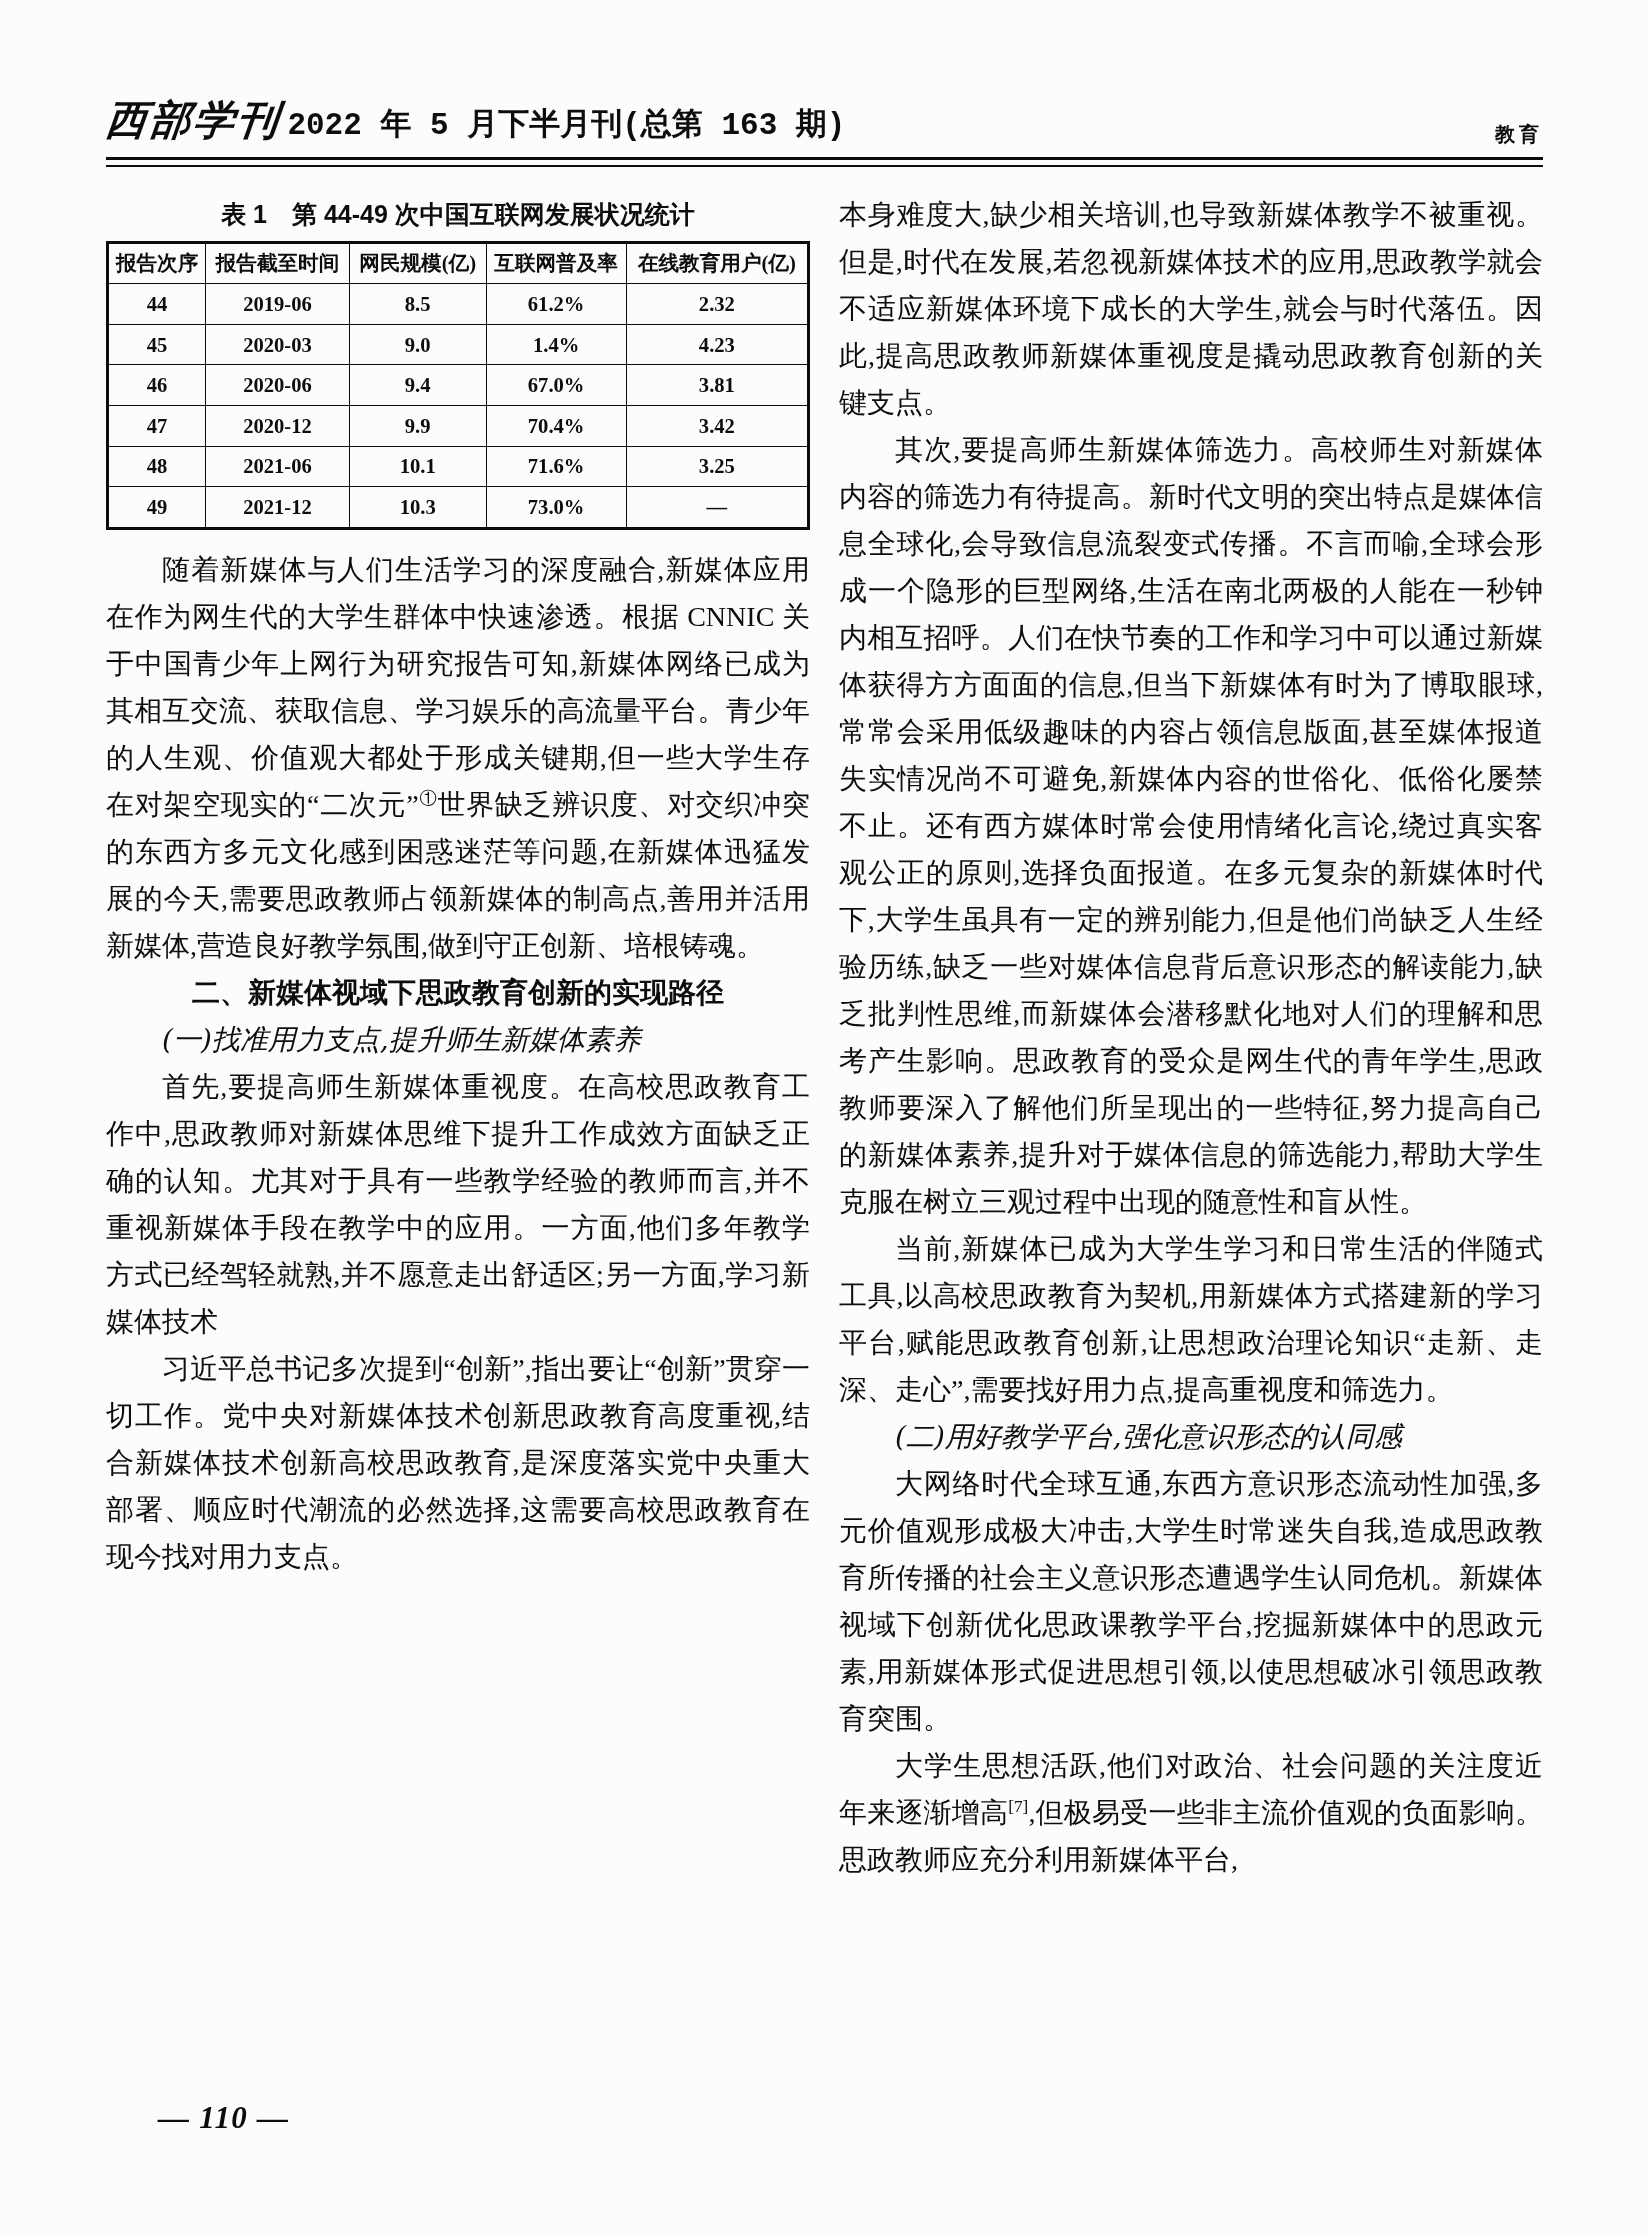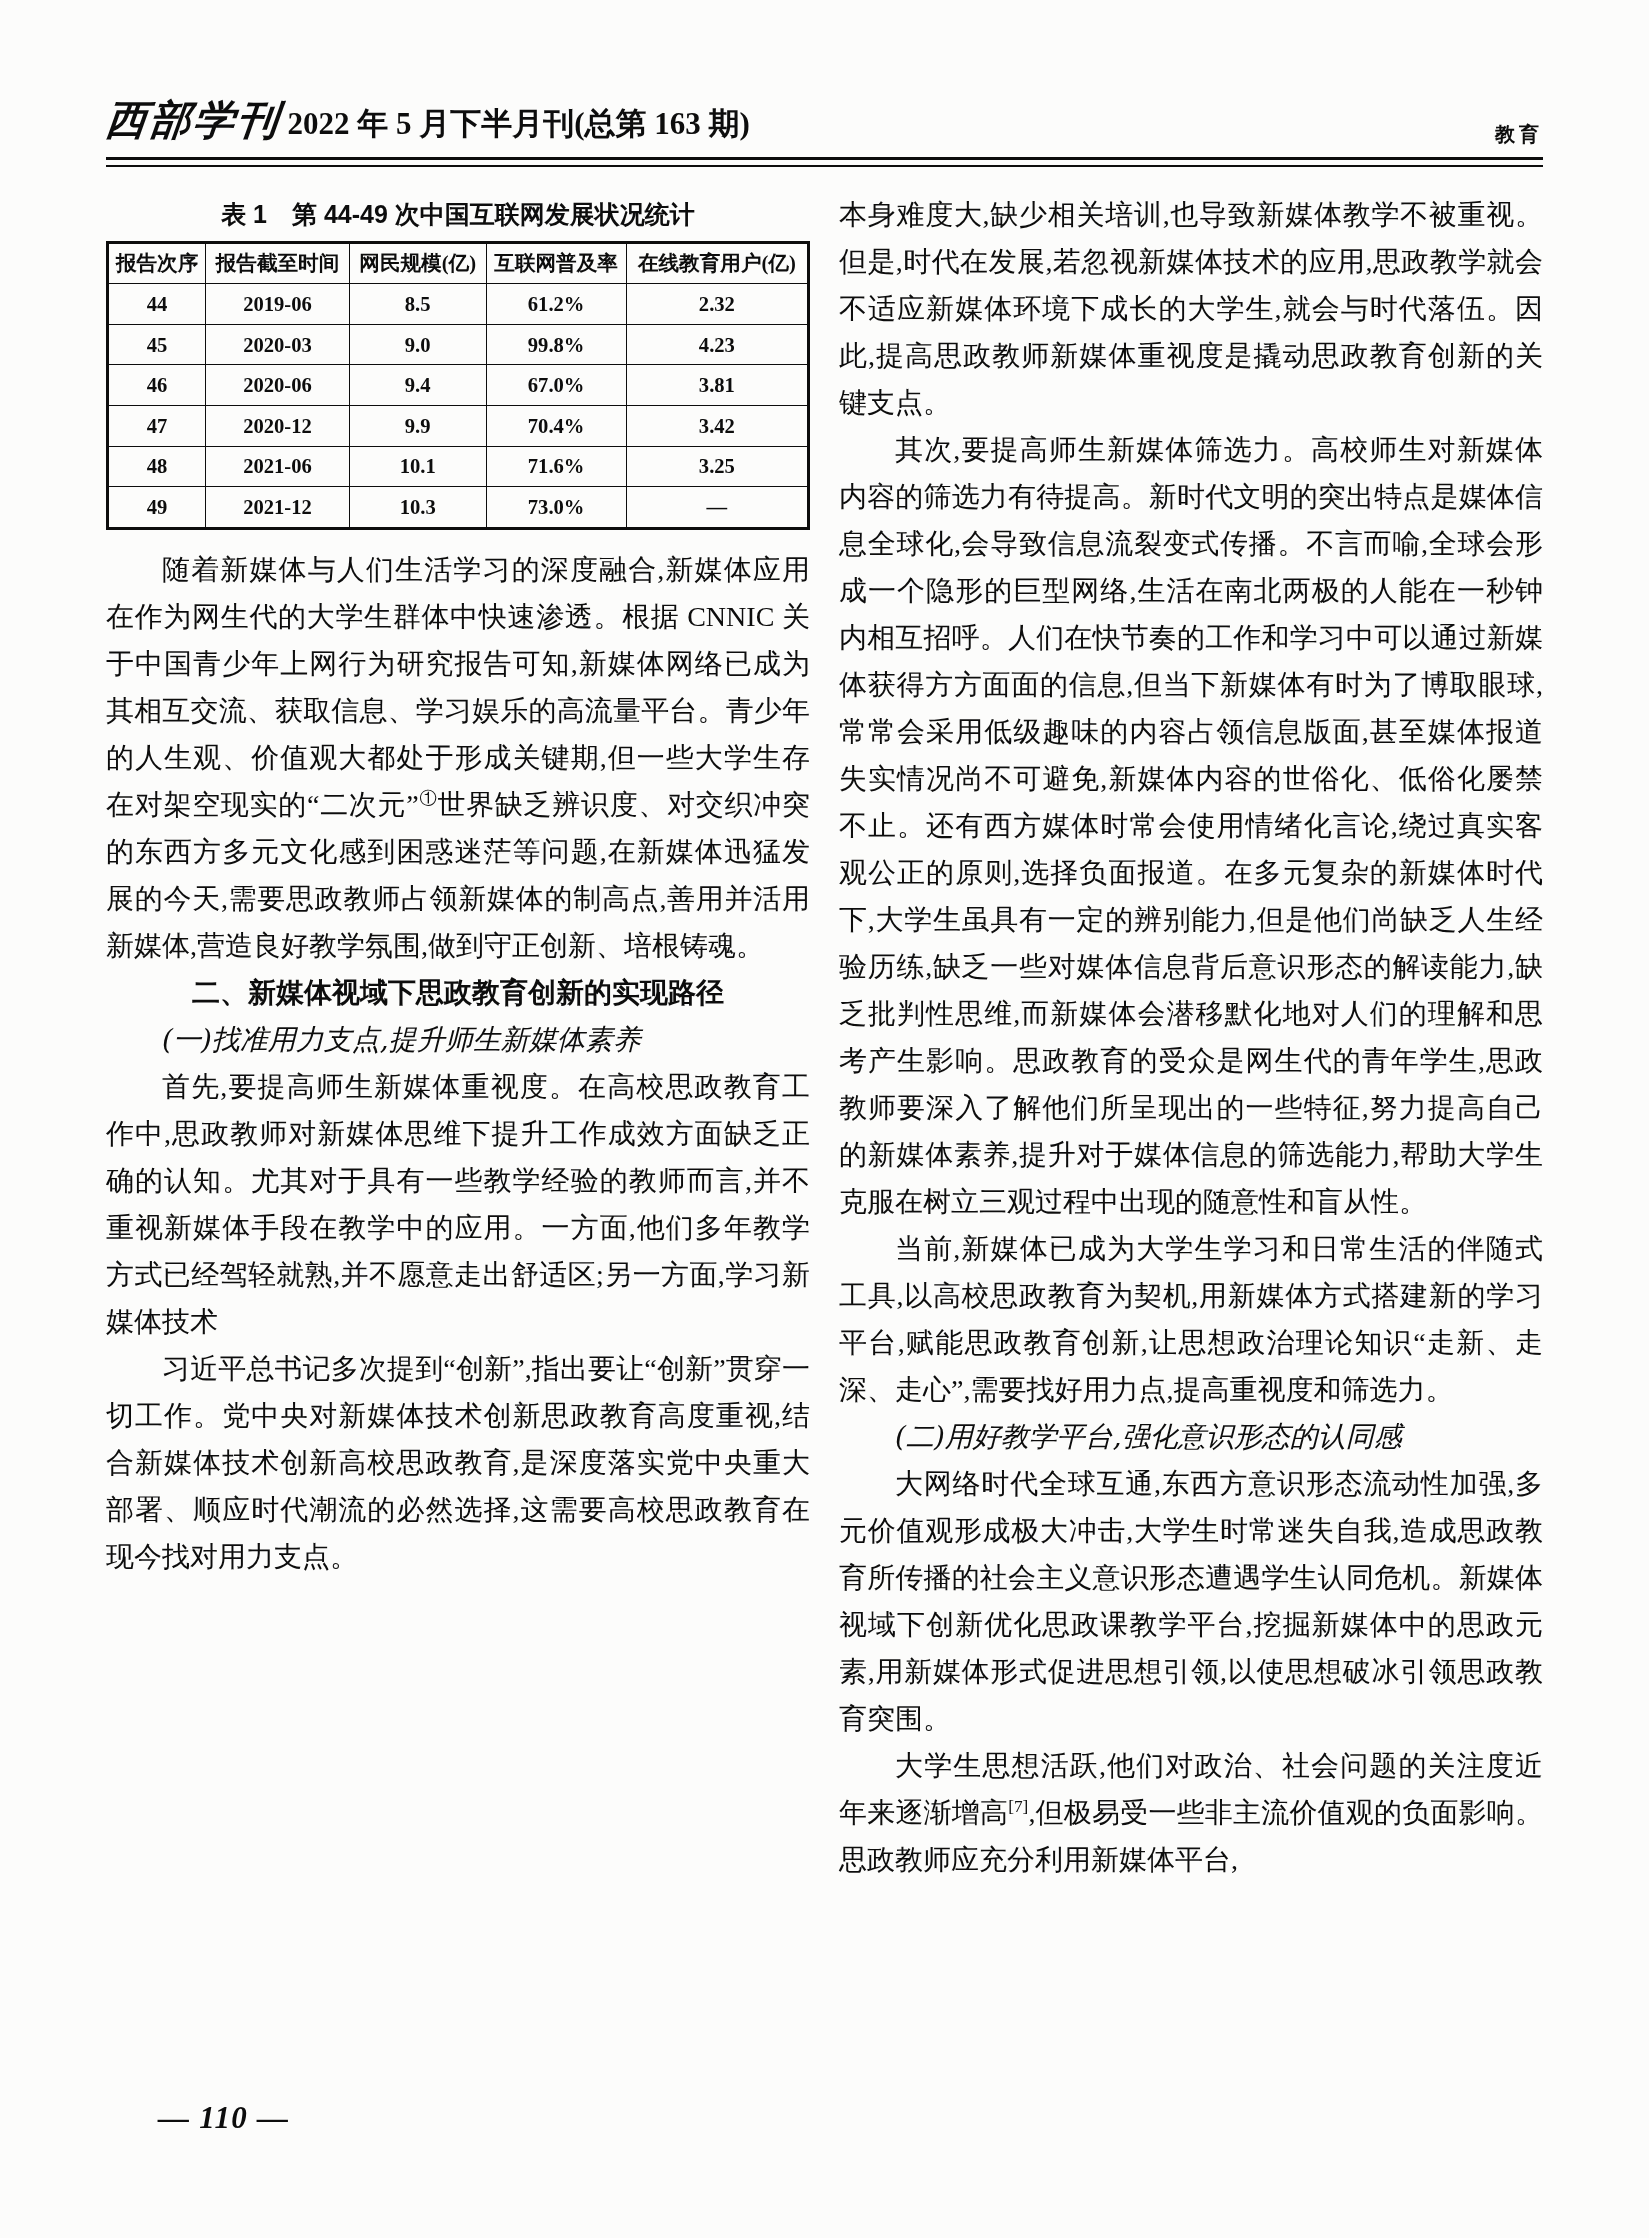--- a/index.html
+++ b/index.html
@@ -27,21 +27,21 @@
   .journal-logo {
     font-family: "DejaVu Serif", serif;
     font-style: italic;
     font-weight: bold;
     font-size: 41px;
     letter-spacing: 2.7px;
     transform: skewX(-6deg);
     margin-right: 6.6px;
   }
   .issue-info {
-    font-family: Liberation Serif, serif;
+    font-family: Liberation Mono, monospace;
     font-weight: bold;
     font-size: 31px;
     text-align: right;
   }
   .section-label {
     font-family: Liberation Sans, sans-serif;
     font-weight: bold;
     font-size: 20px;
     letter-spacing: 4px;
   }
@@ -163,21 +163,21 @@
             <td>44</td>
             <td>2019-06</td>
             <td>8.5</td>
             <td>61.2%</td>
             <td>2.32</td>
           </tr>
           <tr>
             <td>45</td>
             <td>2020-03</td>
             <td>9.0</td>
-            <td>99.8%</td>
+            <td>1.4%</td>
             <td>4.23</td>
           </tr>
           <tr>
             <td>46</td>
             <td>2020-06</td>
             <td>9.4</td>
             <td>67.0%</td>
             <td>3.81</td>
           </tr>
           <tr>

